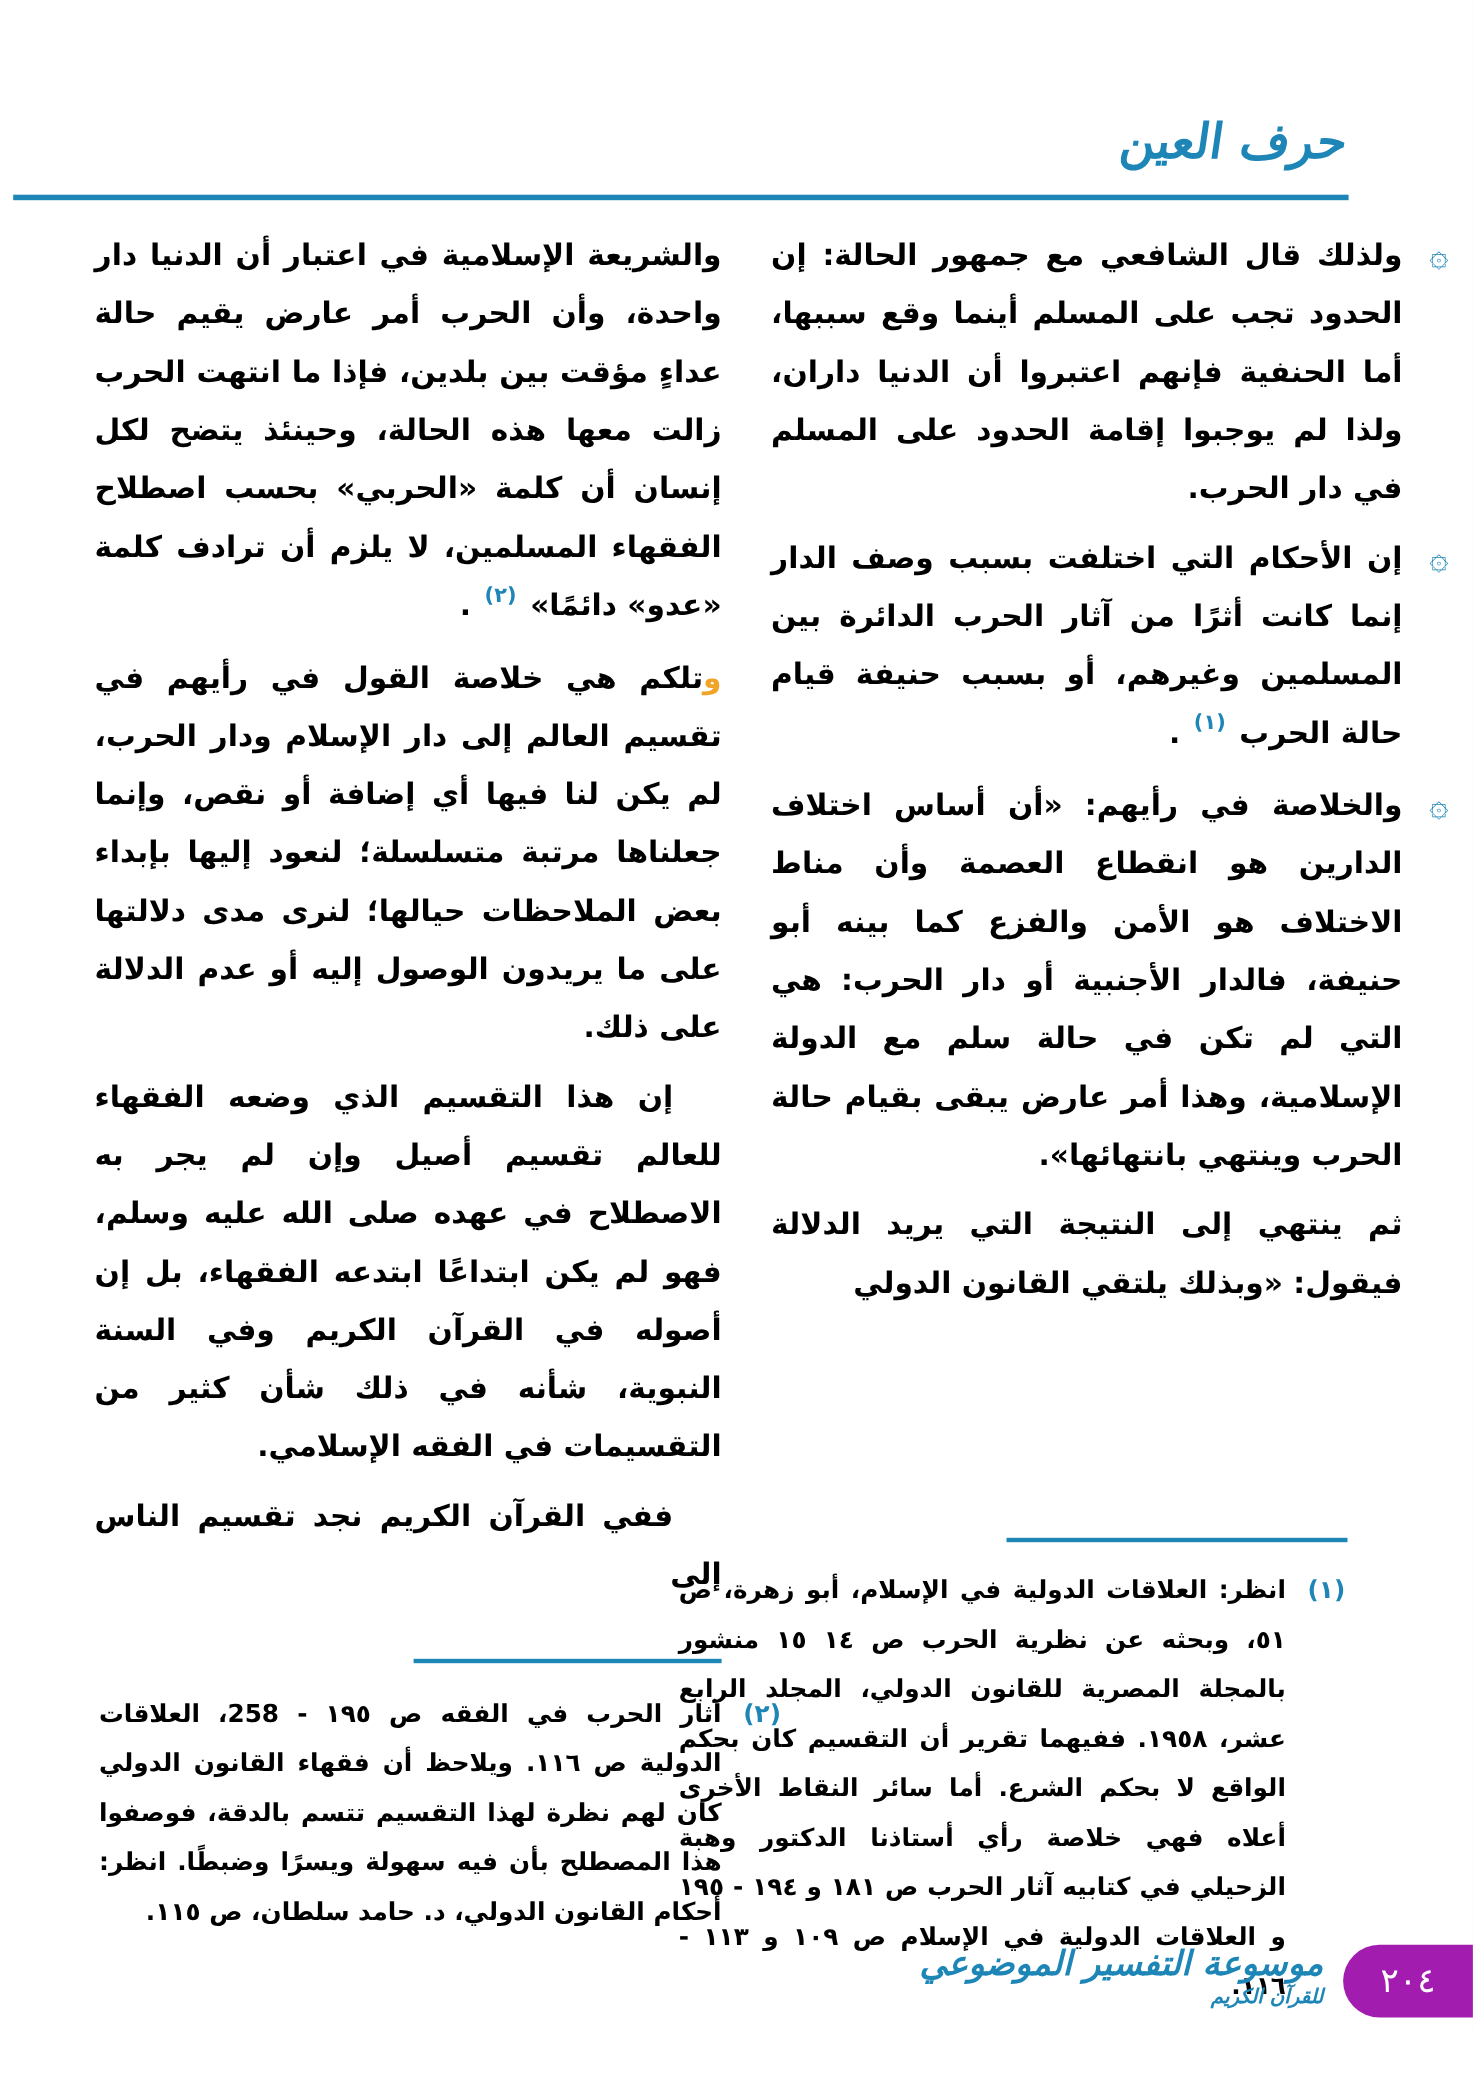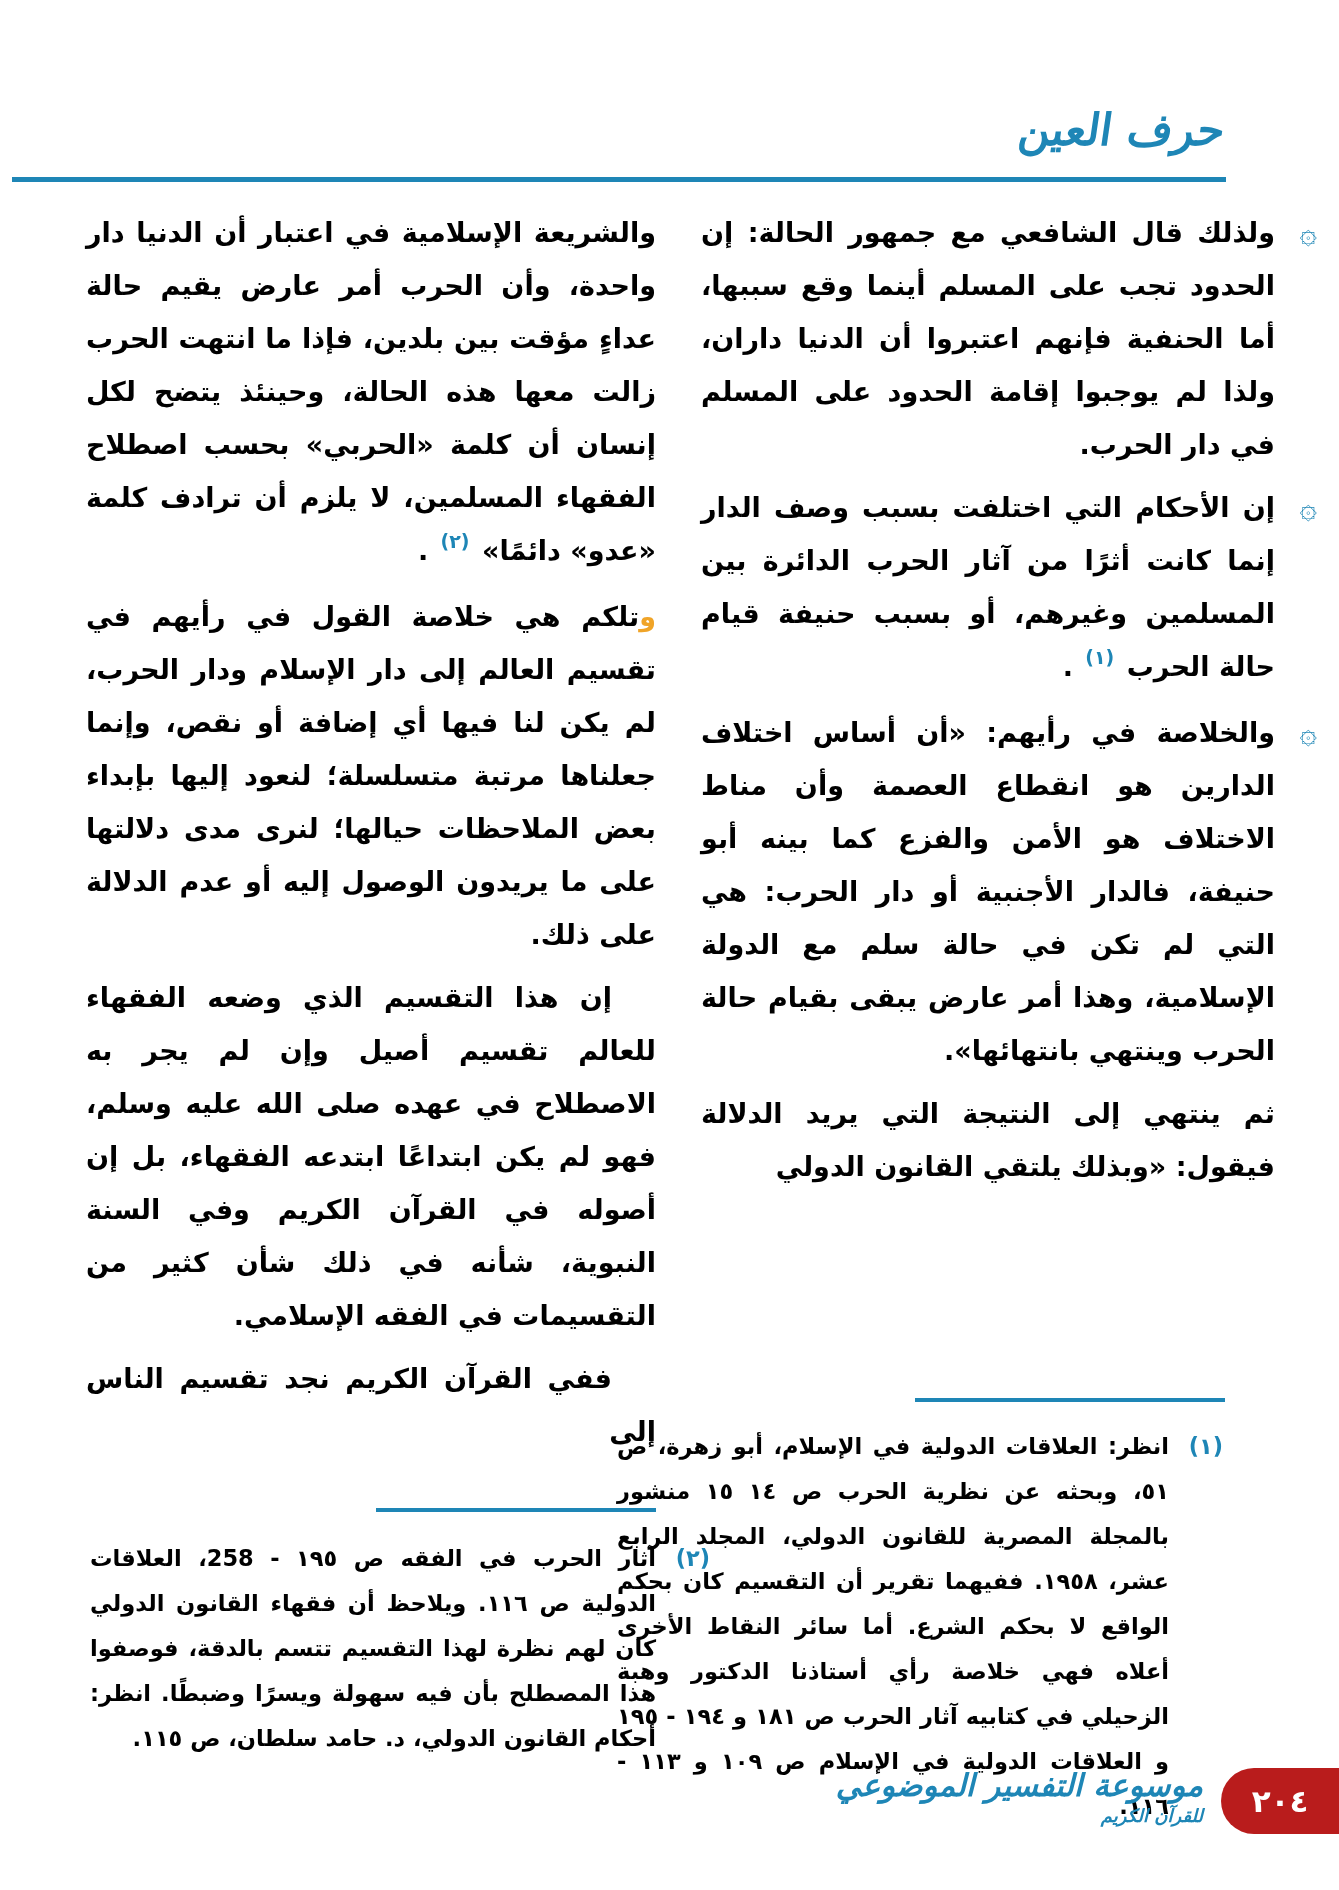--- a/index.html
+++ b/index.html
@@ -77,24 +77,24 @@
   }
   .footer-logo .logo-line1{
     font-size:31px;font-weight:bold;font-style:italic;white-space:nowrap;
   }
   .footer-logo .logo-line2{
     font-size:18px;font-weight:bold;font-style:italic;margin-top:4px;
   }
   .page-badge{
     position:absolute;top:1768px;right:0;
     width:118px;height:66px;
-    background:#b91c1c;
+    background:#a21caf;
     border-radius:34px 0 0 34px;
     display:flex;align-items:center;justify-content:center;
-    color:#ffffff;font-size:31px;font-weight:bold;
+    color:#ffffff;font-size:31px;font-weight:normal;
     letter-spacing:4px;
   }
 </style>
 </head>
 <body>
 
 <div class="page">
 
   <div class="chapter-title">حرف العين</div>
   <div class="header-rule"></div>

